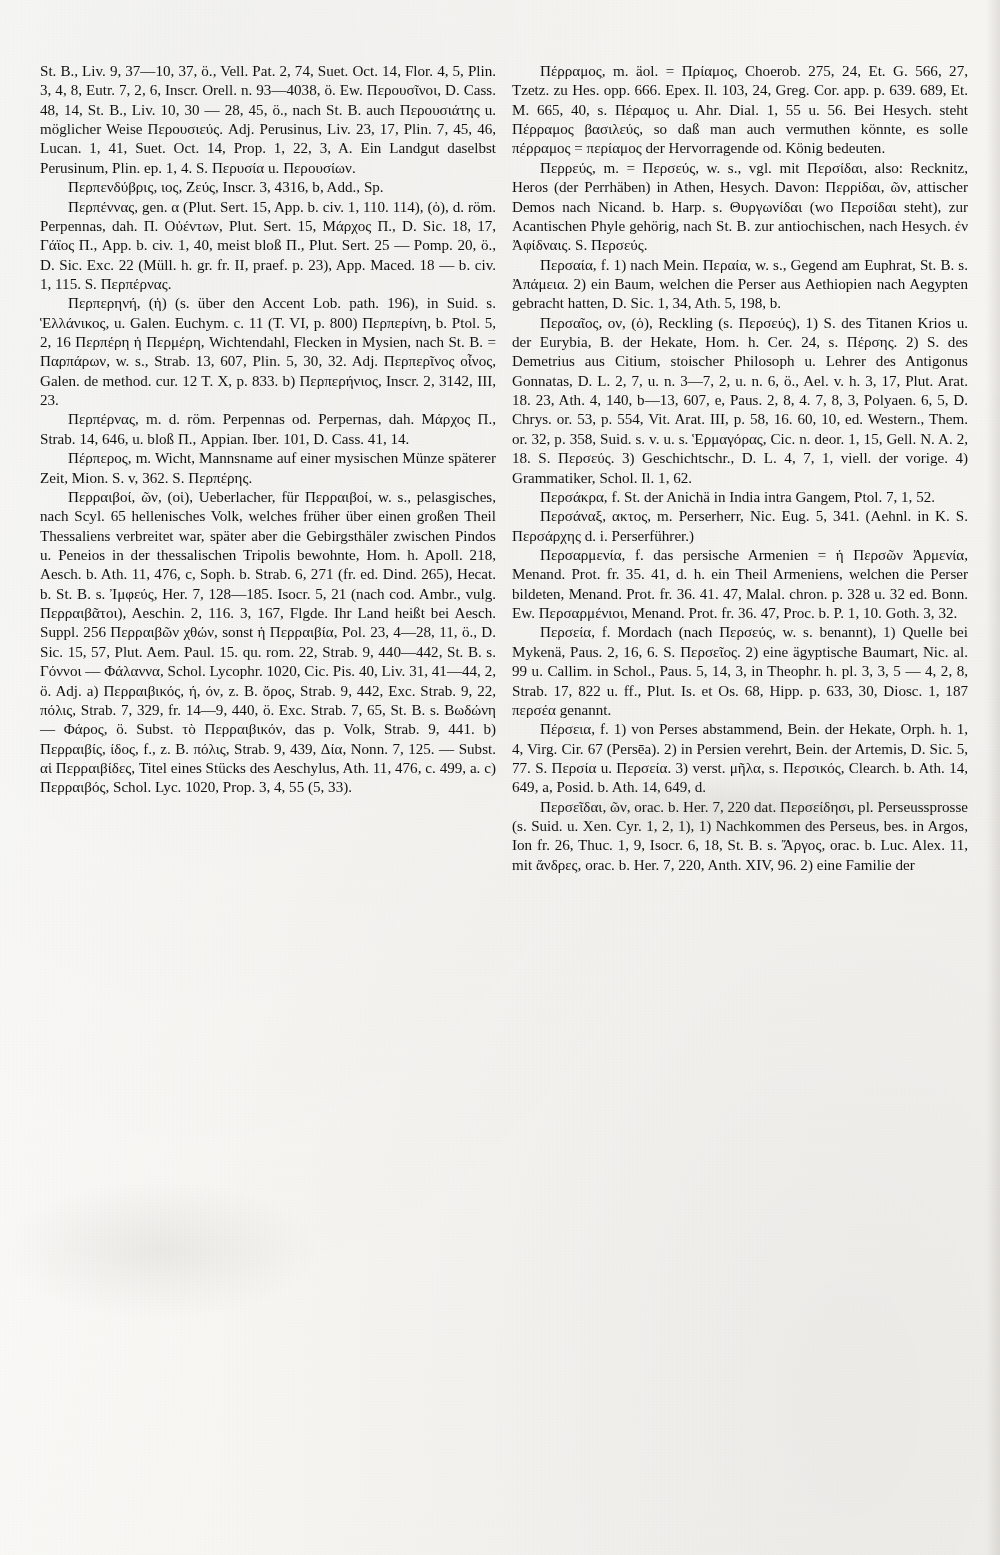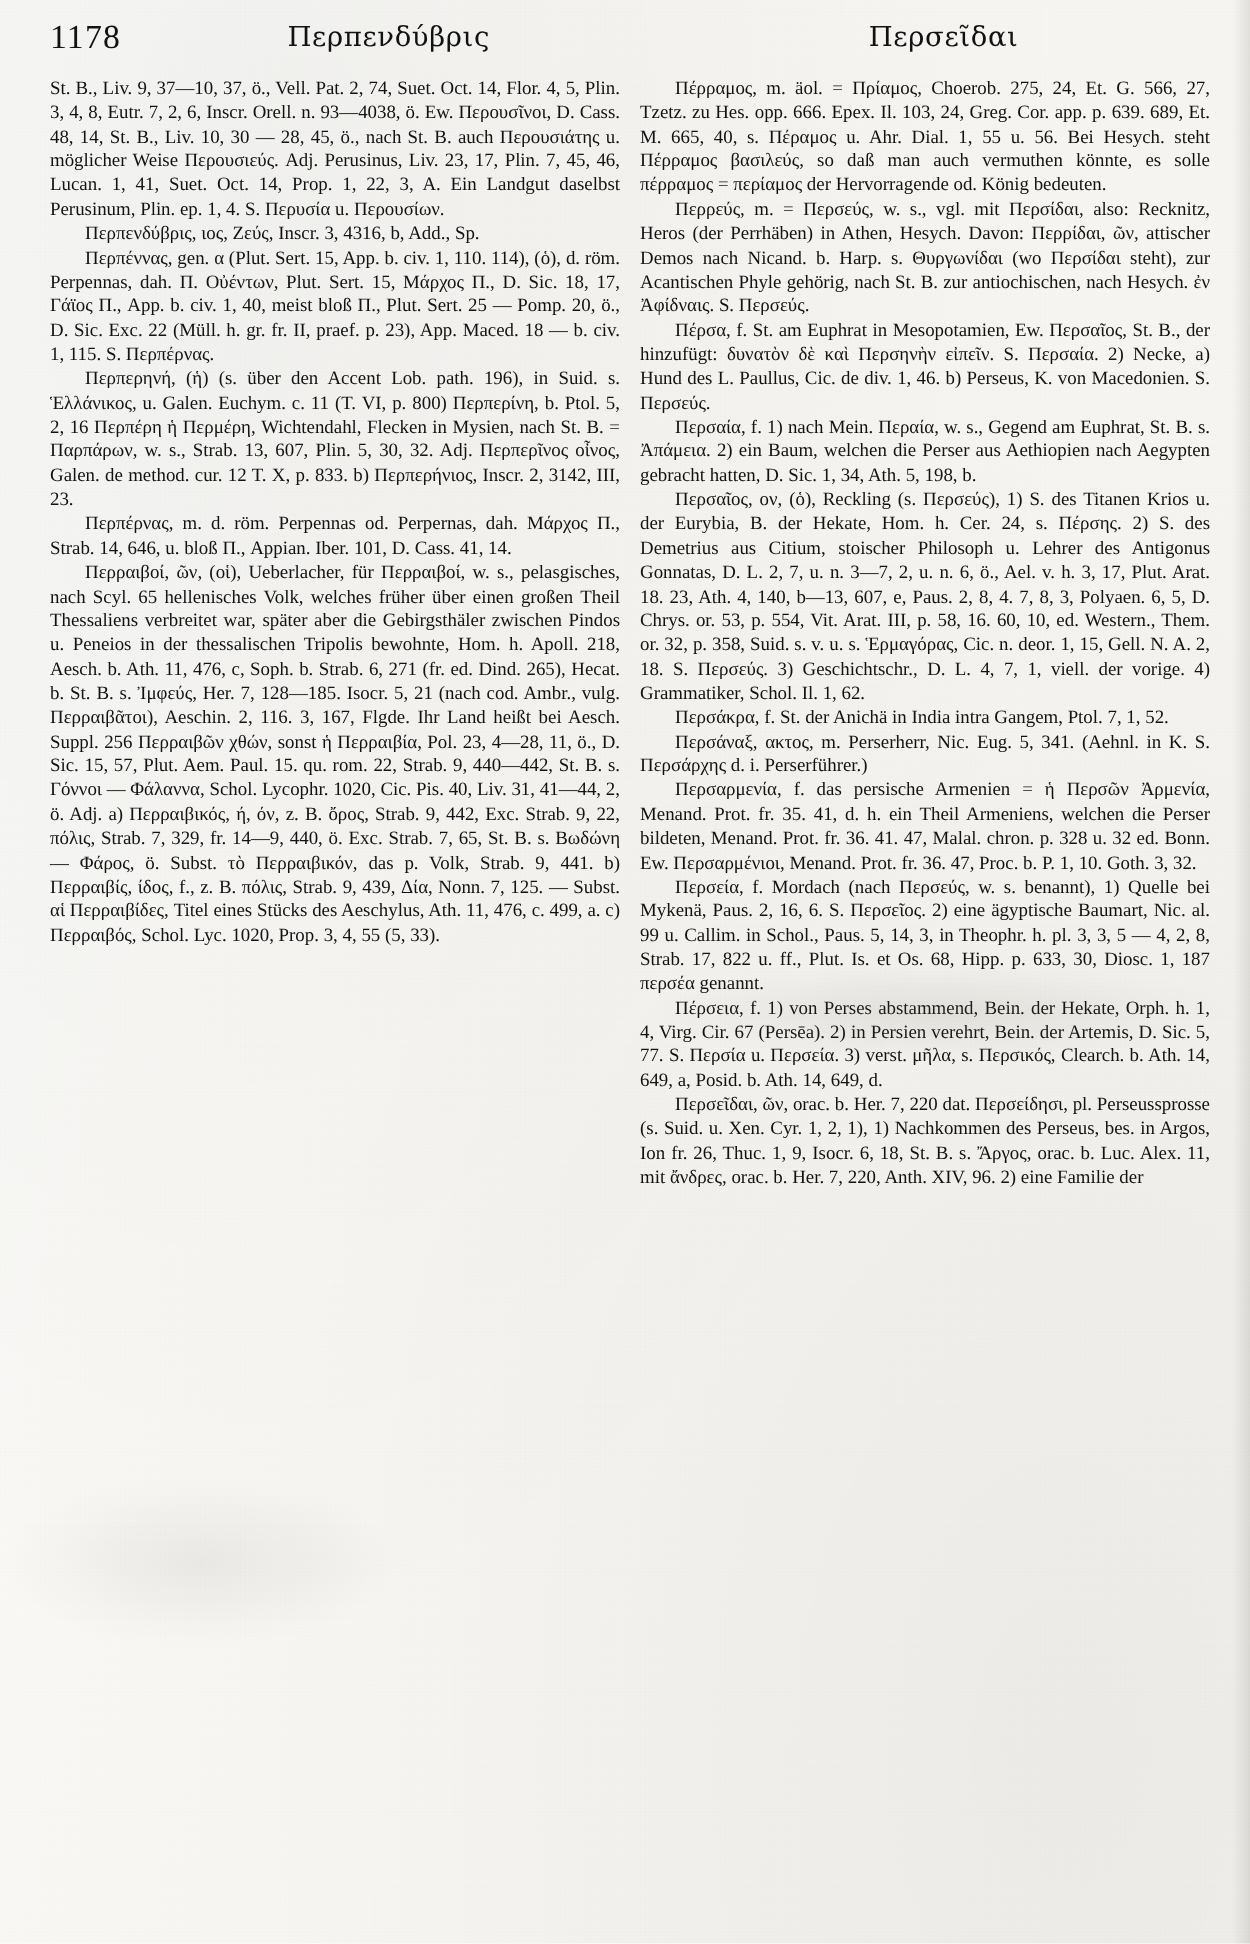--- a/index.html
+++ b/index.html
@@ -123,39 +123,34 @@
   }
 </style>
 </head>
 <body>
 
 <div class="page">
   <div class="grain"></div>
 
   <div class="content">
 
-    <div class="runhead">
-      <span class="folio">1178</span>
-      <span class="head-left">Περπενδύβρις</span>
-      <span class="head-right">Περσεῖδαι</span>
-    </div>
 
     <div class="col col-left">
       <p class="cont">St. B., Liv. 9, 37—10, 37, ö., Vell. Pat. 2, 74, Suet. Oct. 14, Flor. 4, 5, Plin. 3, 4, 8, Eutr. 7, 2, 6, Inscr. Orell. n. 93—4038, ö.  Ew. Περουσῖνοι, D. Cass. 48, 14, St. B., Liv. 10, 30 — 28, 45, ö., nach St. B. auch Περουσιάτης u. möglicher Weise Περουσιεύς. Adj. Perusinus, Liv. 23, 17, Plin. 7, 45, 46, Lucan. 1, 41, Suet. Oct. 14, Prop. 1, 22, 3, A.  Ein Landgut daselbst Perusinum, Plin. ep. 1, 4.  S. Περυσία u. Περουσίων.</p>
       <p class="entry">Περπενδύβρις, ιος, Ζεύς, Inscr. 3, 4316, b, Add., Sp.</p>
       <p class="entry">Περπέννας, gen. α (Plut. Sert. 15, App. b. civ. 1, 110. 114), (ὁ), d. röm. Perpennas, dah. Π. Οὐέντων, Plut. Sert. 15, Μάρχος Π., D. Sic. 18, 17, Γάϊος Π., App. b. civ. 1, 40, meist bloß Π., Plut. Sert. 25 — Pomp. 20, ö., D. Sic. Exc. 22 (Müll. h. gr. fr. II, praef. p. 23), App. Maced. 18 — b. civ. 1, 115.  S. Περπέρνας.</p>
       <p class="entry">Περπερηνή, (ἡ) (s. über den Accent Lob. path. 196), in Suid. s. Ἑλλάνικος, u. Galen. Euchym. c. 11 (T. VI, p. 800) Περπερίνη, b. Ptol. 5, 2, 16 Περπέρη ἡ Περμέρη, Wichtendahl, Flecken in Mysien, nach St. B. = Παρπάρων, w. s., Strab. 13, 607, Plin. 5, 30, 32.  Adj. Περπερῖνος οἶνος, Galen. de method. cur. 12 T. X, p. 833.  b) Περπερήνιος, Inscr. 2, 3142, III, 23.</p>
       <p class="entry">Περπέρνας, m. d. röm. Perpennas od. Perpernas, dah. Μάρχος Π., Strab. 14, 646, u. bloß Π., Appian. Iber. 101, D. Cass. 41, 14.</p>
+      <p class="entry">Πέρπερος, m. Wicht, Mannsname auf einer mysischen Münze späterer Zeit, Mion. S. v, 362.  S. Περπέρης.</p>
       <p class="entry">Περραιβοί, ῶν, (οἱ), Ueberlacher, für Περραιβοί, w. s., pelasgisches, nach Scyl. 65 hellenisches Volk, welches früher über einen großen Theil Thessaliens verbreitet war, später aber die Gebirgsthäler zwischen Pindos u. Peneios in der thessalischen Tripolis bewohnte, Hom. h. Apoll. 218, Aesch. b. Ath. 11, 476, c, Soph. b. Strab. 6, 271 (fr. ed. Dind. 265), Hecat. b. St. B. s. Ἰμφεύς, Her. 7, 128—185. Isocr. 5, 21 (nach cod. Ambr., vulg. Περραιβᾶτοι), Aeschin. 2, 116. 3, 167, Flgde.  Ihr Land heißt bei Aesch. Suppl. 256 Περραιβῶν χθών, sonst ἡ Περραιβία, Pol. 23, 4—28, 11, ö., D. Sic. 15, 57, Plut. Aem. Paul. 15. qu. rom. 22, Strab. 9, 440—442, St. B. s. Γόννοι — Φάλαννα, Schol. Lycophr. 1020, Cic. Pis. 40, Liv. 31, 41—44, 2, ö. Adj. a) Περραιβικός, ή, όν, z. B. ὄρος, Strab. 9, 442, Exc. Strab. 9, 22, πόλις, Strab. 7, 329, fr. 14—9, 440, ö. Exc. Strab. 7, 65, St. B. s. Βωδώνη — Φάρος, ö. Subst. τὸ Περραιβικόν, das p. Volk, Strab. 9, 441. b) Περραιβίς, ίδος, f., z. B. πόλις, Strab. 9, 439, Δία, Nonn. 7, 125. — Subst. αἱ Περραιβίδες, Titel eines Stücks des Aeschylus, Ath. 11, 476, c. 499, a.  c) Περραιβός, Schol. Lyc. 1020, Prop. 3, 4, 55 (5, 33).</p>
     </div>
 
     <div class="col col-right">
       <p class="entry">Πέρραμος, m. äol. = Πρίαμος, Choerob. 275, 24, Et. G. 566, 27, Tzetz. zu Hes. opp. 666. Epex. Il. 103, 24, Greg. Cor. app. p. 639. 689, Et. M. 665, 40, s. Πέραμος u. Ahr. Dial. 1, 55 u. 56.  Bei Hesych. steht Πέρραμος βασιλεύς, so daß man auch vermuthen könnte, es solle πέρραμος = περίαμος der Hervorragende od. König bedeuten.</p>
       <p class="entry">Περρεύς, m. = Περσεύς, w. s., vgl. mit Περσίδαι, also: Recknitz, Heros (der Perrhäben) in Athen, Hesych.  Davon: Περρίδαι, ῶν, attischer Demos nach Nicand. b. Harp. s. Θυργωνίδαι (wo Περσίδαι steht), zur Acantischen Phyle gehörig, nach St. B. zur antiochischen, nach Hesych. ἐν Ἀφίδναις. S. Περσεύς.</p>
-      <p class="entry">Πέρσα, f. St. am Euphrat in Mesopotamien, Ew. Περσαῖος, St. B., der hinzufügt: δυνατὸν δὲ καὶ Περσηνὴν εἰπεῖν.  S. Περσαία.  2) Necke, a) Hund des L. Paullus, Cic. de div. 1, 46.  b) Perseus, K. von Macedonien.  S. Περσεύς.</p>
       <p class="entry">Περσαία, f. 1) nach Mein. Περαία, w. s., Gegend am Euphrat, St. B. s. Ἀπάμεια.  2) ein Baum, welchen die Perser aus Aethiopien nach Aegypten gebracht hatten, D. Sic. 1, 34, Ath. 5, 198, b.</p>
       <p class="entry">Περσαῖος, ον, (ὁ), Reckling (s. Περσεύς), 1) S. des Titanen Krios u. der Eurybia, B. der Hekate, Hom. h. Cer. 24, s. Πέρσης.  2) S. des Demetrius aus Citium, stoischer Philosoph u. Lehrer des Antigonus Gonnatas, D. L. 2, 7, u. n. 3—7, 2, u. n. 6, ö., Ael. v. h. 3, 17, Plut. Arat. 18. 23, Ath. 4, 140, b—13, 607, e, Paus. 2, 8, 4. 7, 8, 3, Polyaen. 6, 5, D. Chrys. or. 53, p. 554, Vit. Arat. III, p. 58, 16. 60, 10, ed. Western., Them. or. 32, p. 358, Suid. s. v. u. s. Ἑρμαγόρας, Cic. n. deor. 1, 15, Gell. N. A. 2, 18.  S. Περσεύς.  3) Geschichtschr., D. L. 4, 7, 1, viell. der vorige.  4) Grammatiker, Schol. Il. 1, 62.</p>
       <p class="entry">Περσάκρα, f. St. der Anichä in India intra Gangem, Ptol. 7, 1, 52.</p>
       <p class="entry">Περσάναξ, ακτος, m. Perserherr, Nic. Eug. 5, 341.  (Aehnl. in K. S. Περσάρχης d. i. Perserführer.)</p>
       <p class="entry">Περσαρμενία, f. das persische Armenien = ἡ Περσῶν Ἀρμενία, Menand. Prot. fr. 35. 41, d. h. ein Theil Armeniens, welchen die Perser bildeten, Menand. Prot. fr. 36. 41. 47, Malal. chron. p. 328 u. 32 ed. Bonn.  Ew. Περσαρμένιοι, Menand. Prot. fr. 36. 47, Proc. b. P. 1, 10. Goth. 3, 32.</p>
       <p class="entry">Περσεία, f. Mordach (nach Περσεύς, w. s. benannt), 1) Quelle bei Mykenä, Paus. 2, 16, 6.  S. Περσεῖος.  2) eine ägyptische Baumart, Nic. al. 99 u. Callim. in Schol., Paus. 5, 14, 3, in Theophr. h. pl. 3, 3, 5 — 4, 2, 8, Strab. 17, 822 u. ff., Plut. Is. et Os. 68, Hipp. p. 633, 30, Diosc. 1, 187 περσέα genannt.</p>
       <p class="entry">Πέρσεια, f. 1) von Perses abstammend, Bein. der Hekate, Orph. h. 1, 4, Virg. Cir. 67 (Persēa).  2) in Persien verehrt, Bein. der Artemis, D. Sic. 5, 77.  S. Περσία u. Περσεία.  3) verst. μῆλα, s. Περσικός, Clearch. b. Ath. 14, 649, a, Posid. b. Ath. 14, 649, d.</p>
       <p class="entry">Περσεῖδαι, ῶν, orac. b. Her. 7, 220 dat. Περσείδησι, pl. Perseussprosse (s. Suid. u. Xen. Cyr. 1, 2, 1), 1) Nachkommen des Perseus, bes. in Argos, Ion fr. 26, Thuc. 1, 9, Isocr. 6, 18, St. B. s. Ἄργος, orac. b. Luc. Alex. 11, mit ἄνδρες, orac. b. Her. 7, 220, Anth. XIV, 96.  2) eine Familie der</p>
     </div>
 

